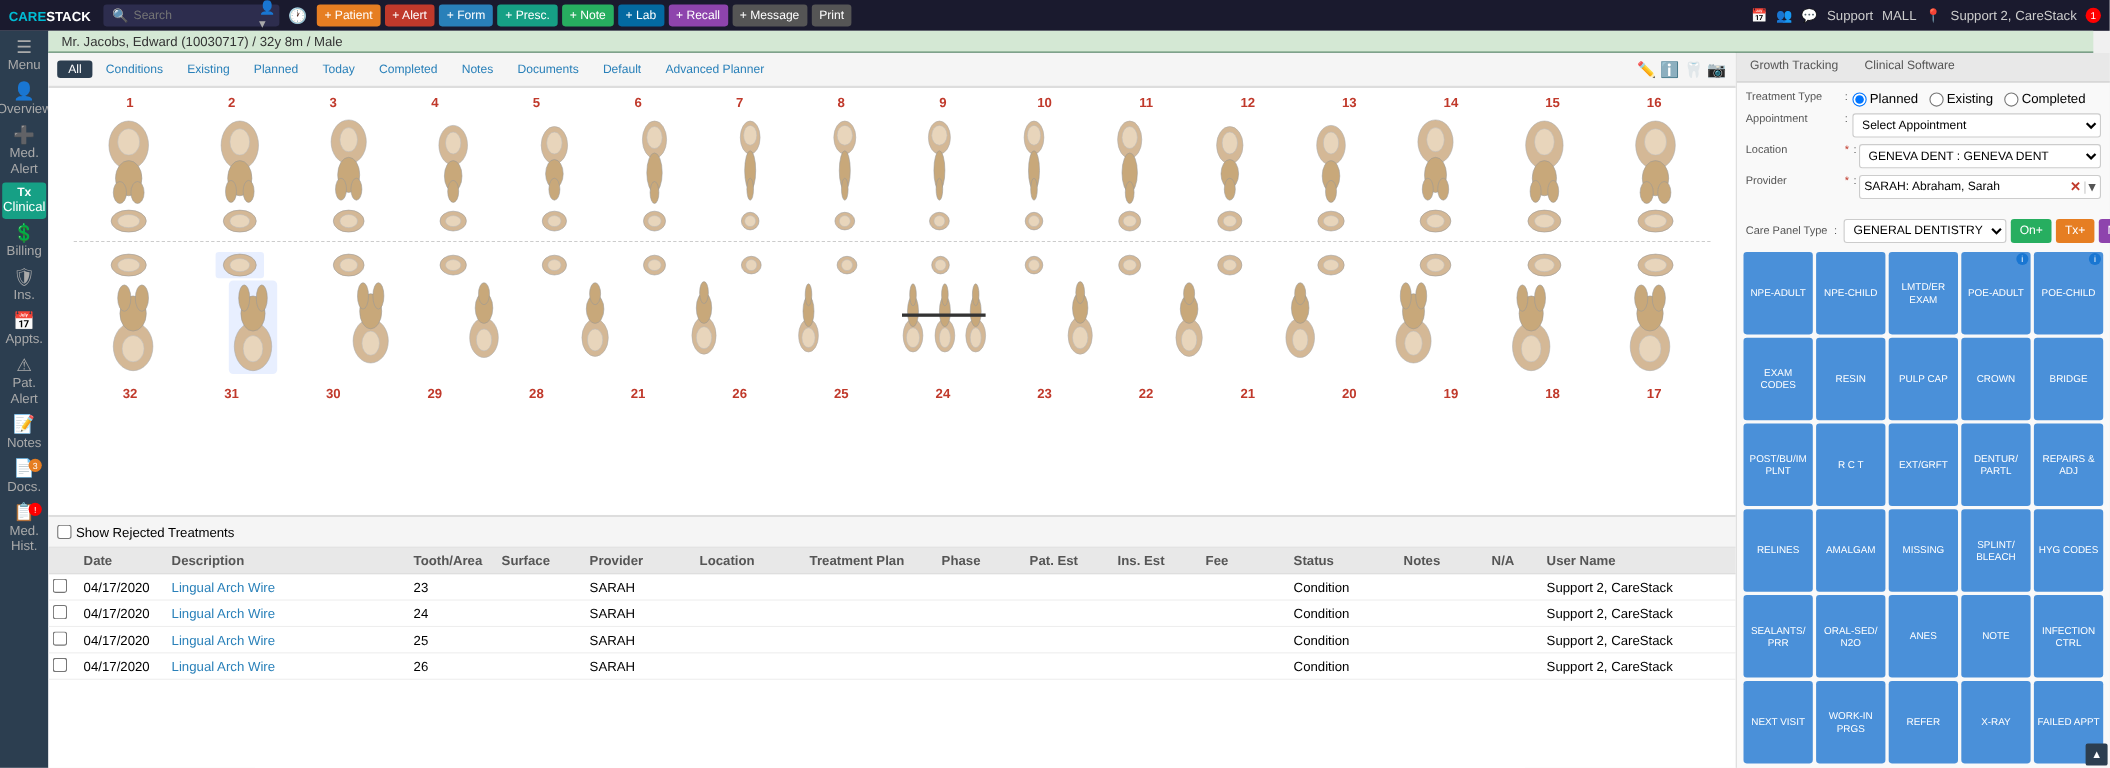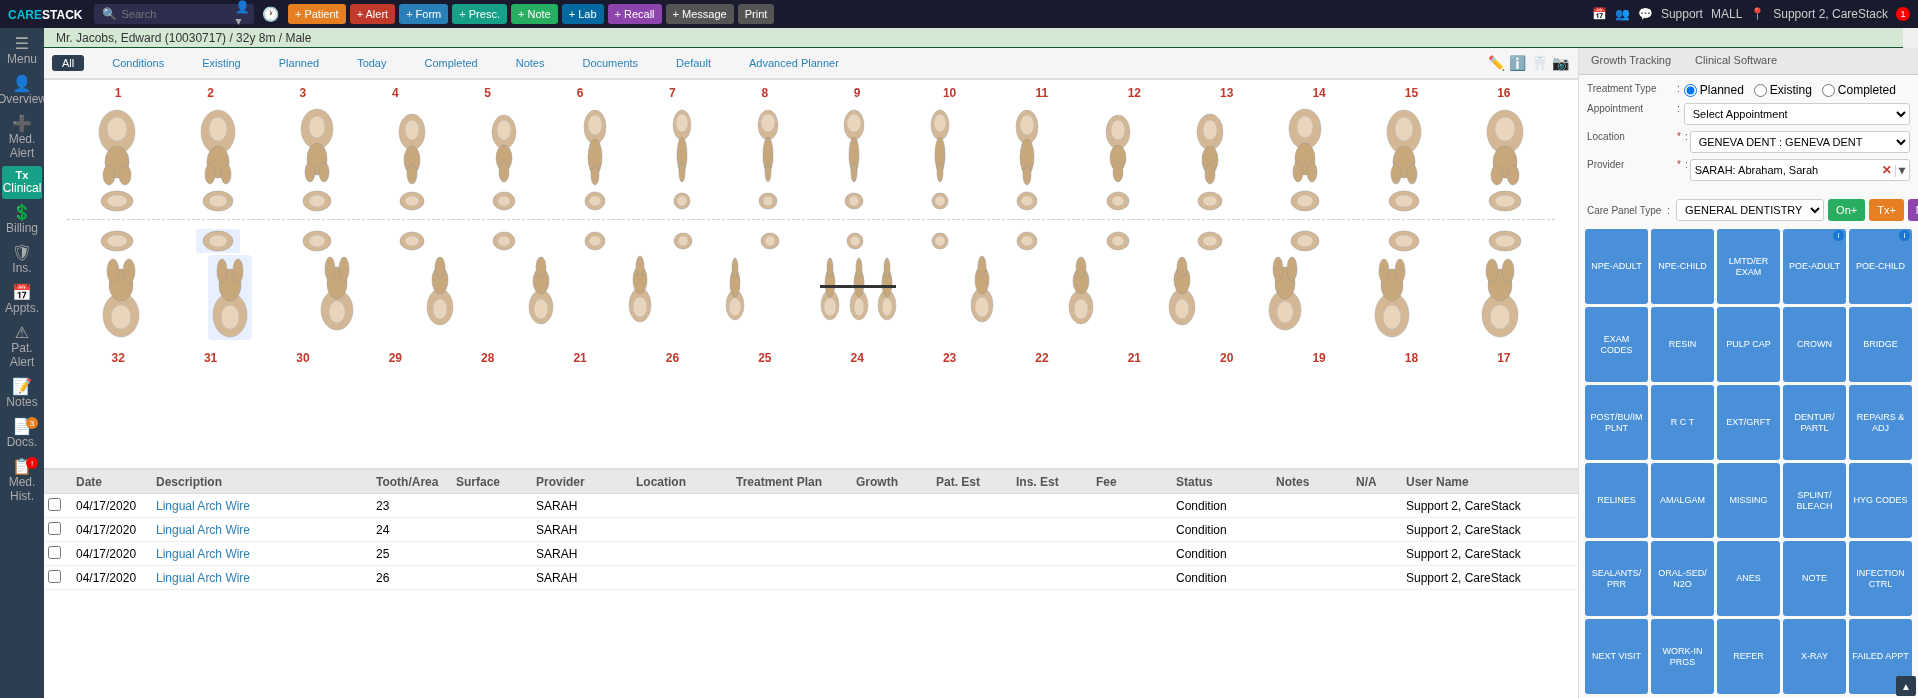--- a/index.html
+++ b/index.html
@@ -53,21 +53,21 @@
 
     
     .main-area {
       position: absolute; top: 48px; left: 44px; right: 340px; bottom: 0;
       background: white; display: flex; flex-direction: column;
     }
 
     
     .treatment-tabs {
       display: flex; align-items: center; background: #f5f5f5;
-      border-bottom: 2px solid #ddd; padding: 4px 8px; gap: 18px; height: 32px;
+      border-bottom: 2px solid #ddd; padding: 4px 8px; gap: 2px; height: 32px;
     }
     .tab-btn {
       padding: 2px 10px; border: none; background: none; cursor: pointer;
       font-size: 11px; color: #2980b9; border-radius: 3px;
     }
     .tab-btn.all { background: #2c3e50; color: white; }
 
     
     .dental-chart {
       flex: 1; overflow: hidden; position: relative; background: white;
@@ -676,30 +676,36 @@
       <span class="tooth-num">22</span>
       <span class="tooth-num">21</span>
       <span class="tooth-num">20</span>
       <span class="tooth-num">19</span>
       <span class="tooth-num">18</span>
       <span class="tooth-num">17</span>
     </div>
   </div>
 
   <div class="treatment-list" style="height:230px;border-top:2px solid #ddd;overflow:auto">
+    <div class="list-header">
+      <div class="show-rejected">
+        <input type="checkbox" style="">
+        <span>Show Rejected Treatments</span>
+      </div>
+    </div>
     <div class="col-headers">
       <div class="col col-chk"></div>
       <div class="col col-date">Date</div>
       <div class="col col-desc">Description</div>
       <div class="col col-tooth">Tooth/Area</div>
       <div class="col col-surface">Surface</div>
       <div class="col col-provider">Provider</div>
       <div class="col col-location">Location</div>
       <div class="col col-plan">Treatment Plan</div>
-      <div class="col col-phase">Growth</div>
+      <div class="col col-phase">Phase</div>
       <div class="col col-patest">Pat. Est</div>
       <div class="col col-insest">Ins. Est</div>
       <div class="col col-fee">Fee</div>
       <div class="col col-status">Status</div>
       <div class="col col-notes">Notes</div>
       <div class="col col-na">N/A</div>
       <div class="col col-user">User Name</div>
     </div>
 
     <div class="data-row">

